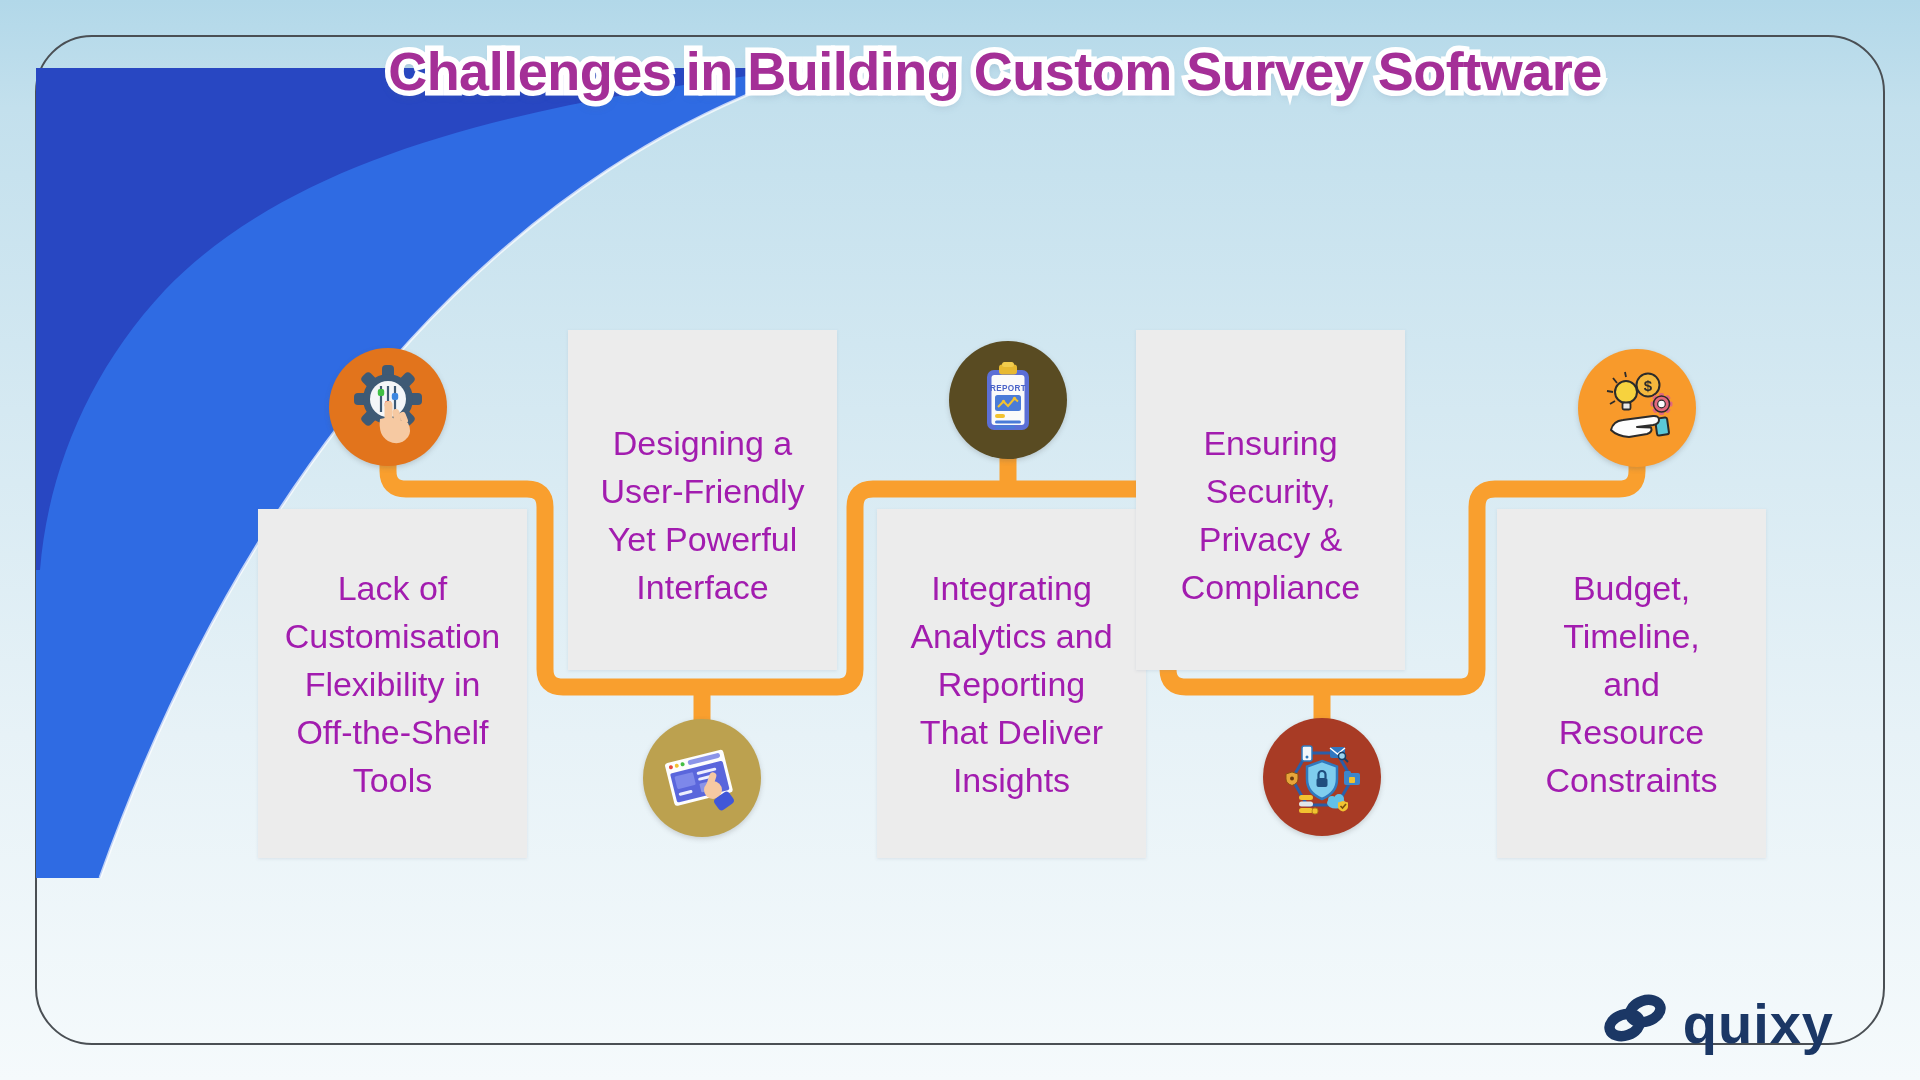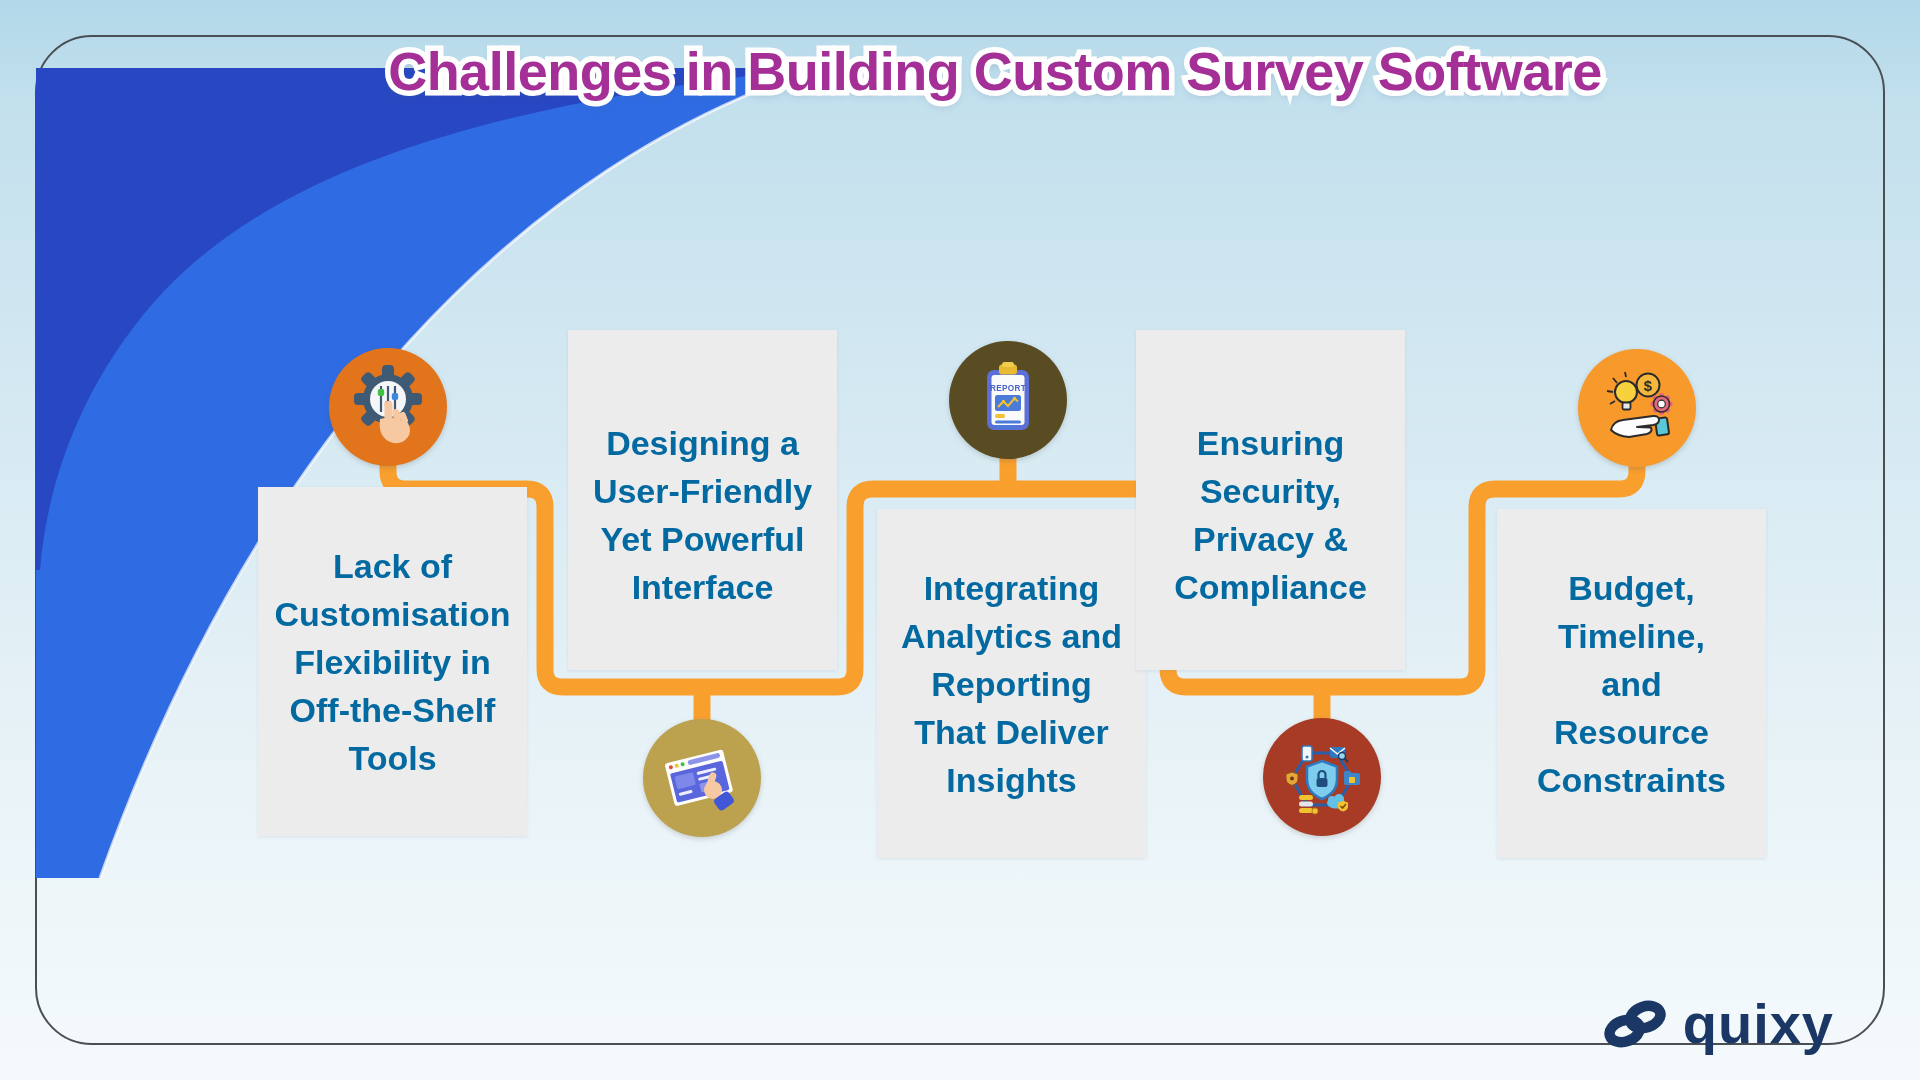--- a/index.html
+++ b/index.html
@@ -10,41 +10,41 @@
 
   
   .title-wrap{position:absolute;left:0;right:0;top:40px;height:70px;text-align:center;padding-left:58px;}
   .title-layer{position:absolute;left:70px;right:0;top:0;font-size:54px;font-weight:700;letter-spacing:-.5px;
     color:#a42f97;white-space:nowrap;}
   .title-back{-webkit-text-stroke:11px #ffffff;text-shadow:0 4px 10px rgba(90,110,140,.40);}
 
   
   .box{position:absolute;background:#ececec;display:flex;align-items:center;justify-content:center;
     box-shadow:0 1px 3px rgba(120,140,160,.18);}
-  .box-text{width:100%;text-align:center;white-space:pre-line;color:#0369a1;
-    font-size:34px;line-height:48px;font-weight:700;}
-  .b1{left:258px;top:487px;width:269px;height:349px;}
+  .box-text{width:100%;text-align:center;white-space:pre-line;color:#a21caf;
+    font-size:34px;line-height:48px;font-weight:400;}
+  .b1{left:258px;top:509px;width:269px;height:349px;}
   .b2{left:568px;top:330px;width:269px;height:340px;}
   .b3{left:877px;top:509px;width:269px;height:349px;}
   .b4{left:1136px;top:330px;width:269px;height:340px;}
   .b5{left:1497px;top:509px;width:269px;height:349px;justify-content:flex-end;}
   .b2 .box-text,.b4 .box-text{transform:translateY(15px);}
 
   
   .medal{position:absolute;width:118px;height:118px;border-radius:50%;display:flex;
     align-items:center;justify-content:center;box-shadow:0 2px 5px rgba(90,90,90,.25);}
   .medal svg{width:100px;height:100px;}
   .m1{left:329px;top:348px;background:#e2741c;}
   .m2{left:643px;top:719px;background:#bca14f;}
   .m3{left:949px;top:341px;background:#594b22;}
   .m4{left:1263px;top:718px;background:#a83b25;}
   .m5{left:1578px;top:349px;background:#f89a2b;}
 
   
-  .logo{position:absolute;right:86px;bottom:24px;display:flex;align-items:center;gap:10px;}
+  .logo{position:absolute;right:86px;bottom:24px;display:flex;align-items:flex-start;gap:10px;}
   .logo-text{font-size:56px;font-weight:700;color:#1b3765;letter-spacing:1px;}
 </style>
 </head>
 <body>
 
 <div class="canvas">
 
   <svg class="decor" viewBox="0 0 1920 1080">
     <rect x="36" y="36" width="1848" height="1008" rx="56" fill="none" stroke="#4a4f54" stroke-width="2"></rect>
     <path d="M 36 68 L 820 68 C 530 160 260 430 100 878 L 36 878 Z" fill="#2f6be3"></path>

